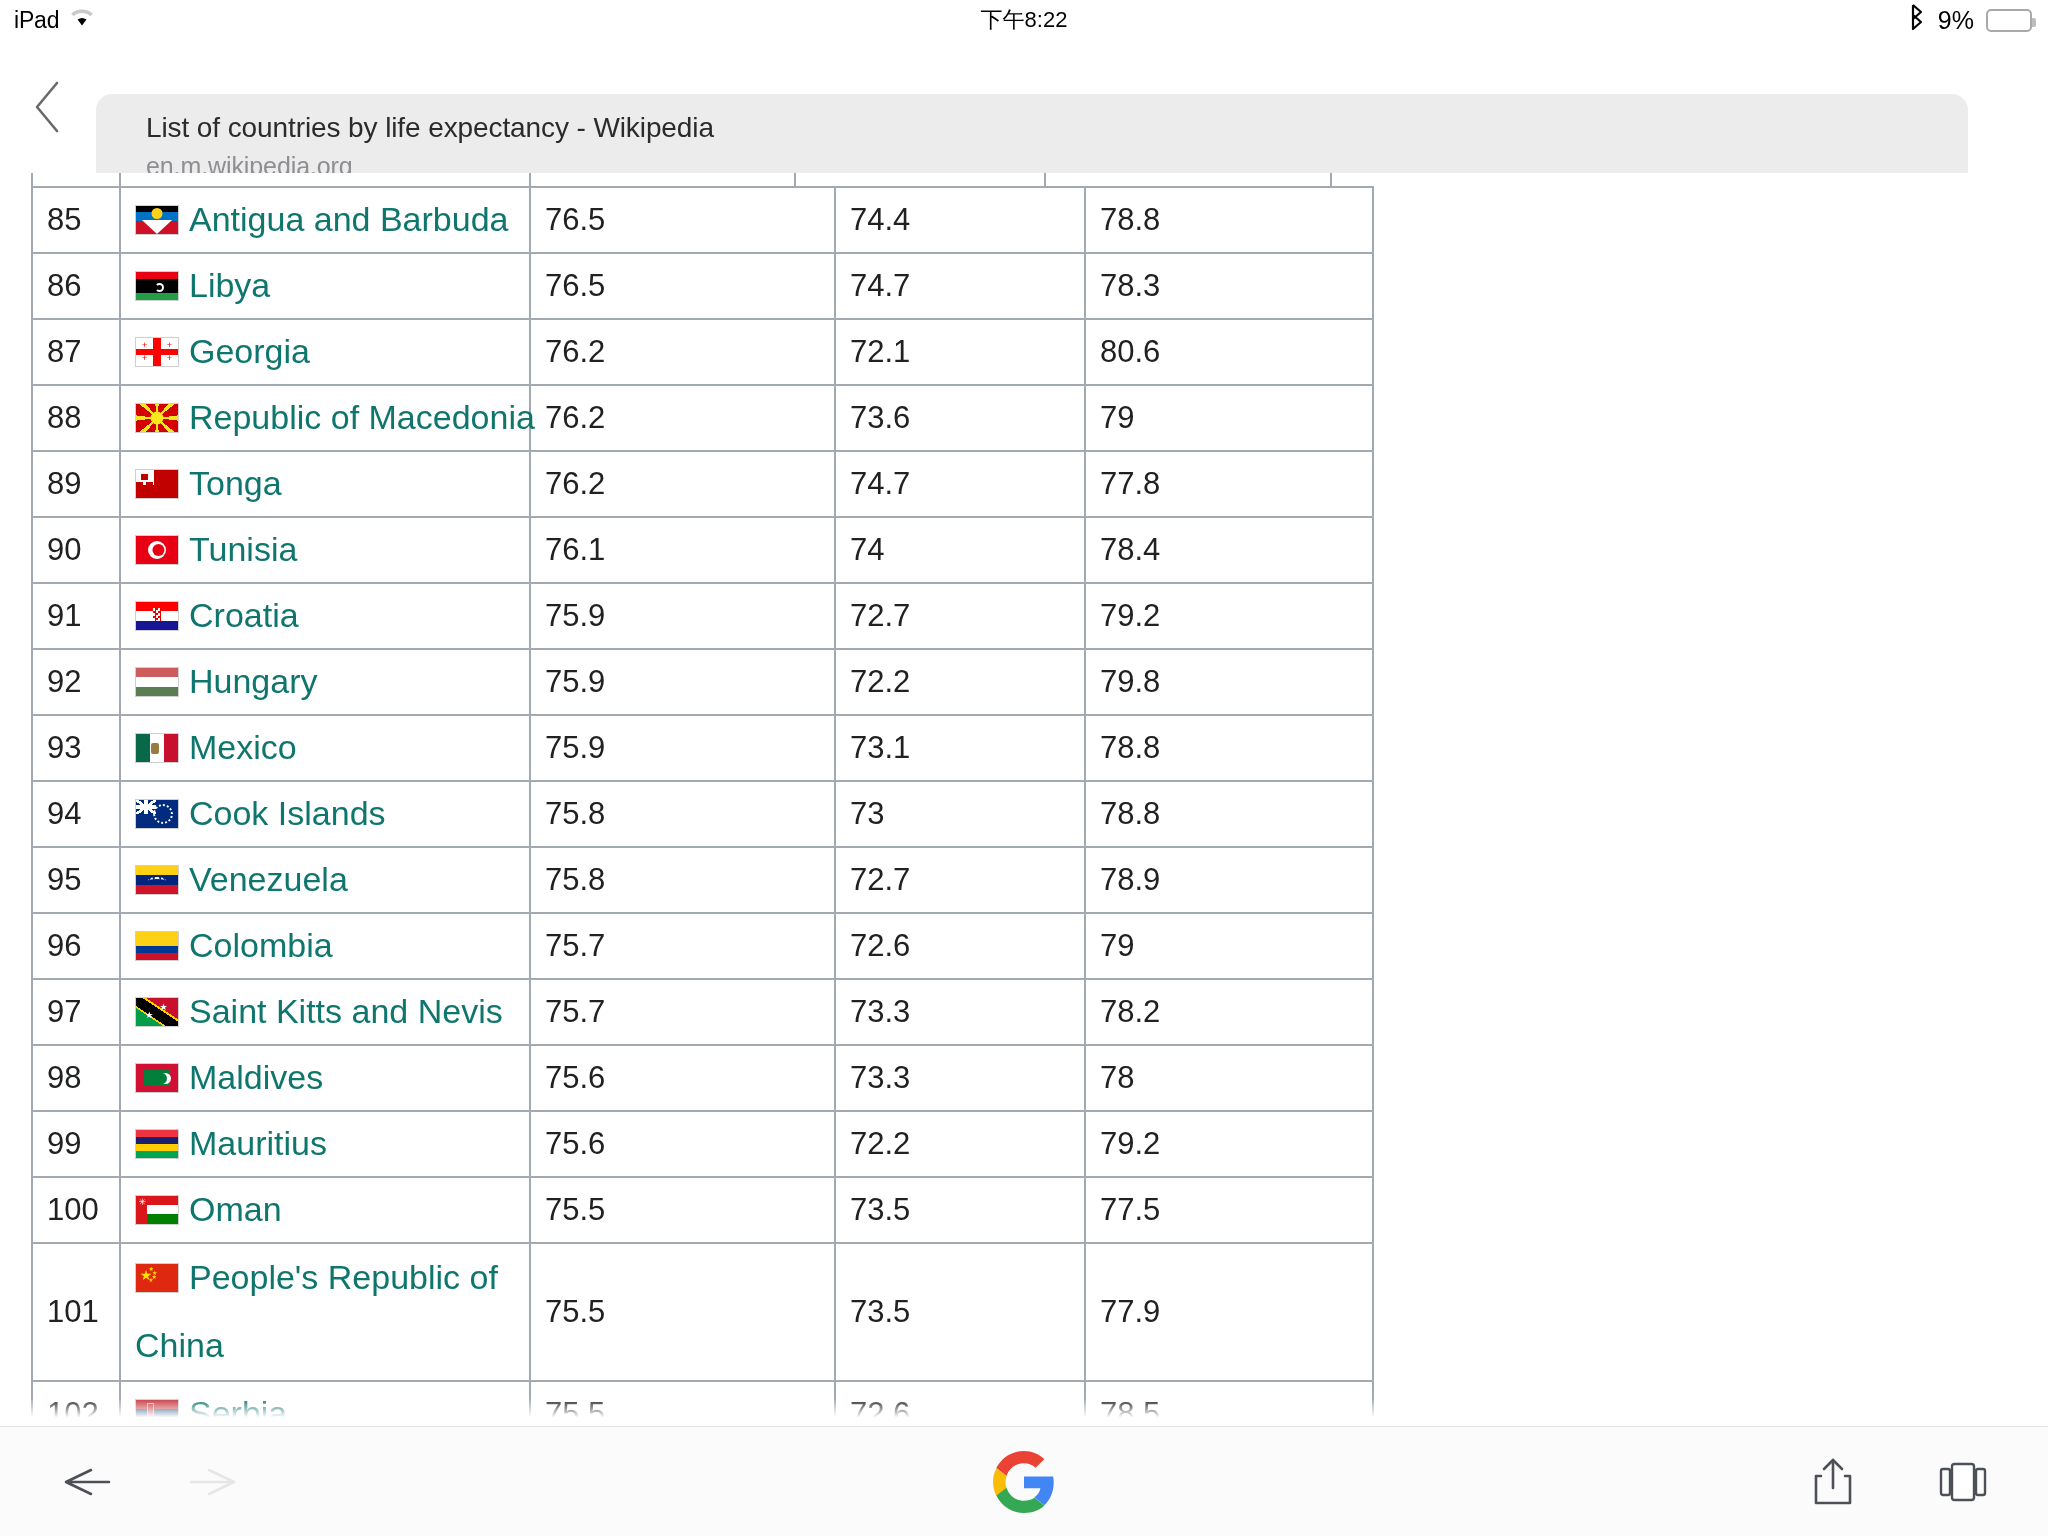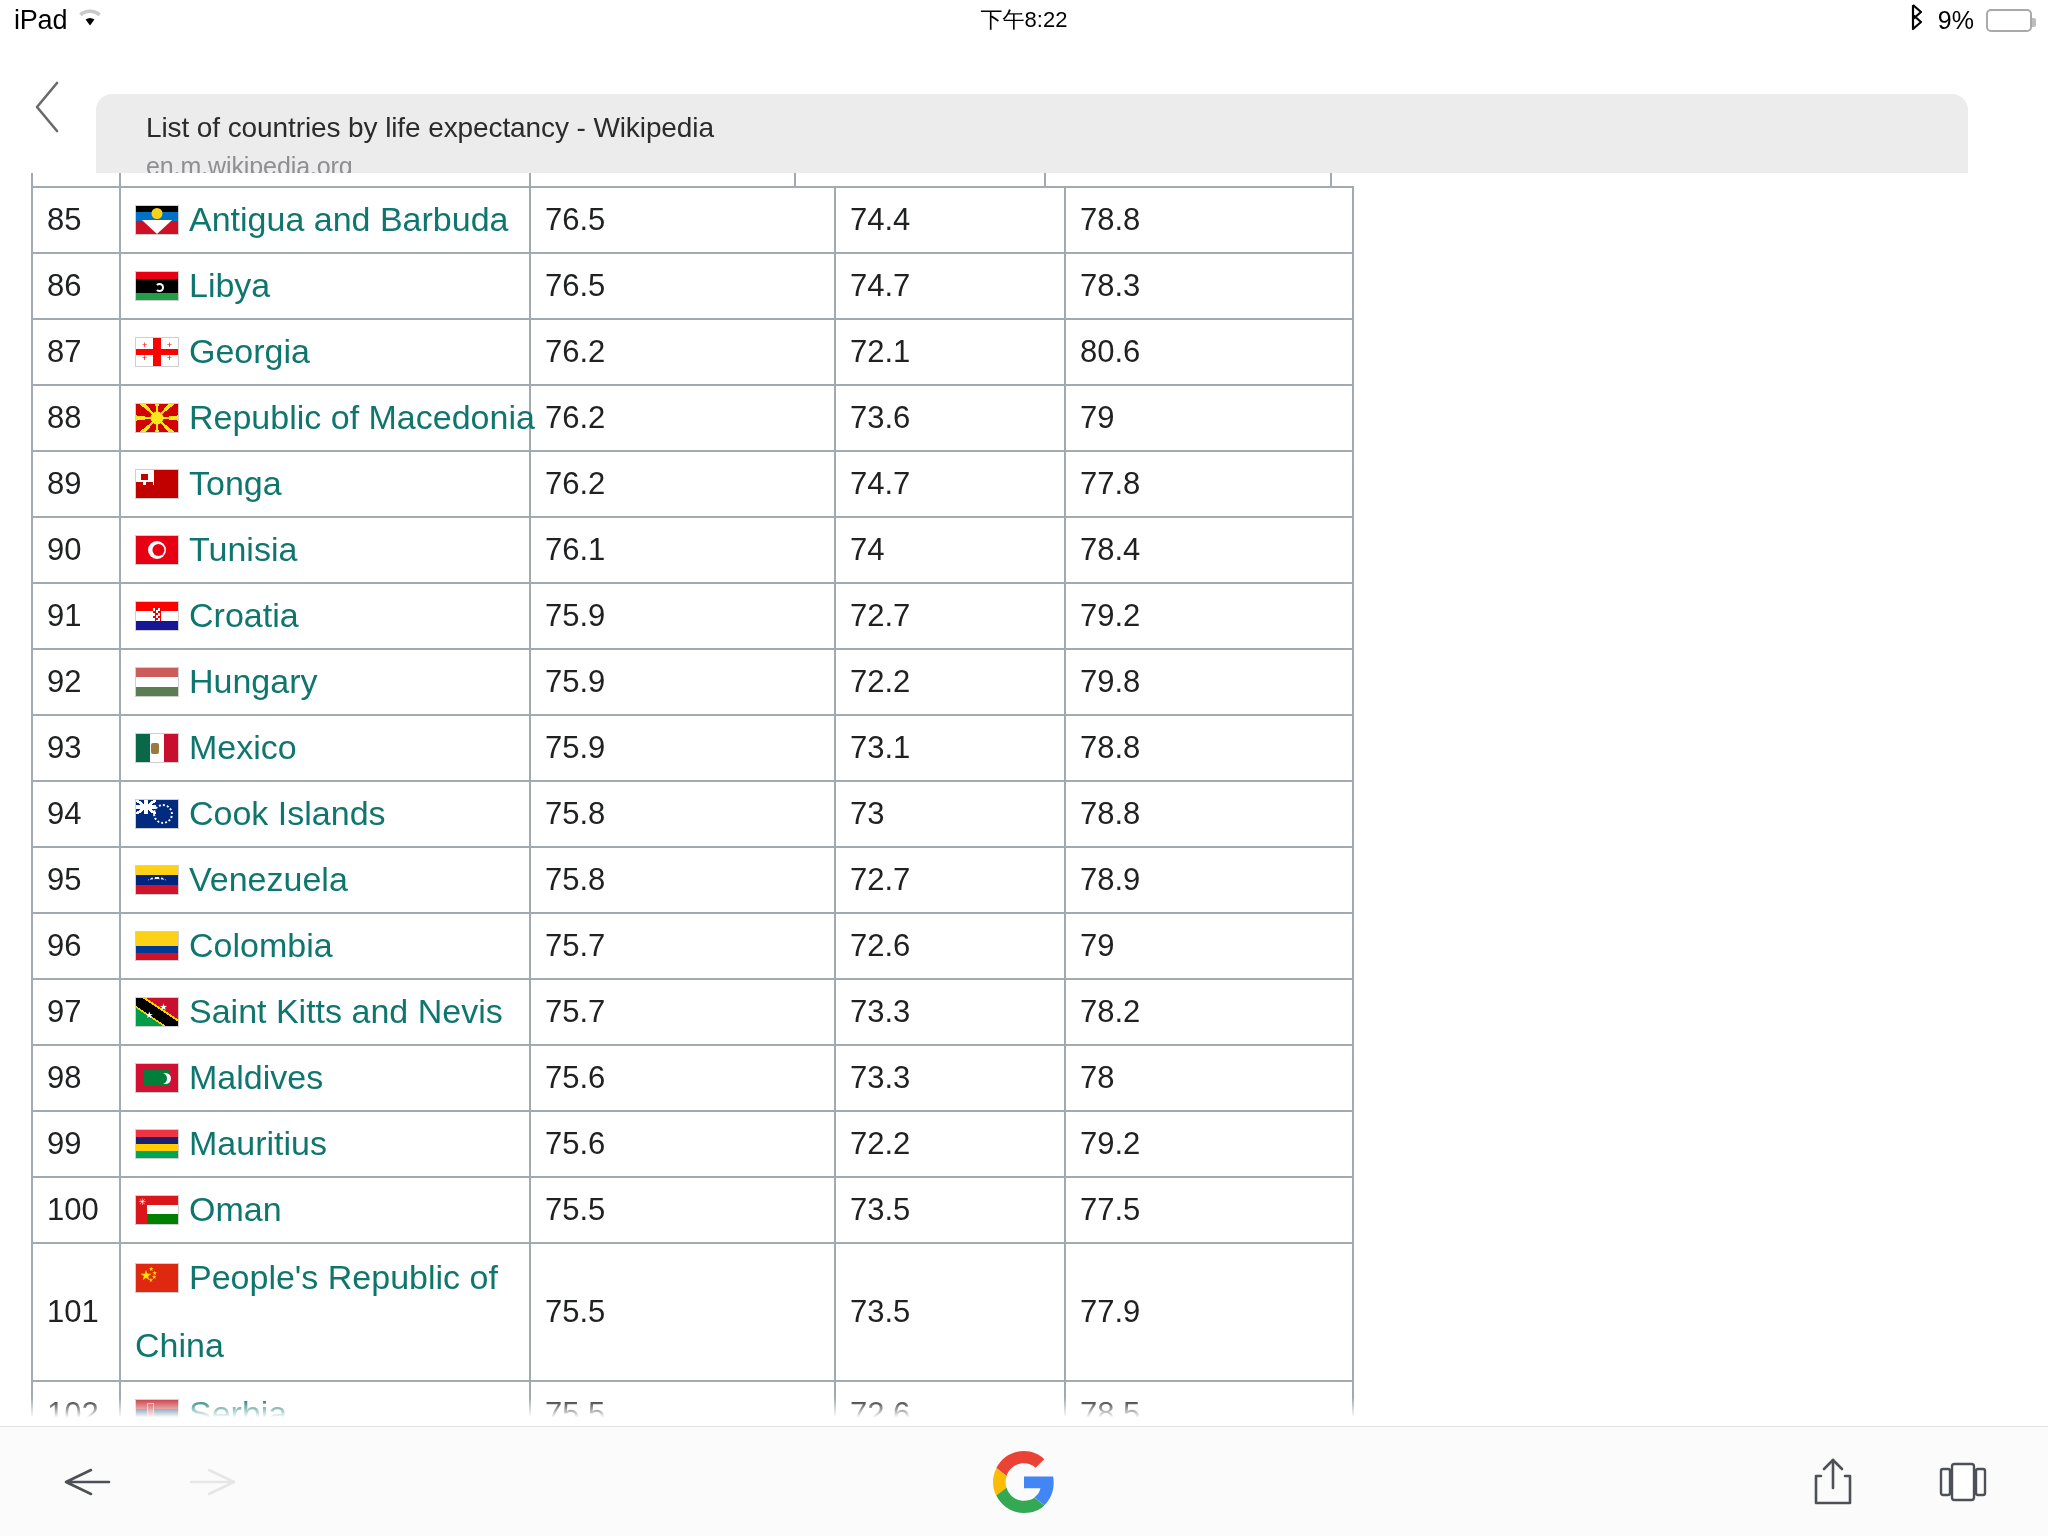--- a/index.html
+++ b/index.html
@@ -14,21 +14,21 @@
   #status-bar {
     position: absolute; top: 0; left: 0;
     width: 2048px; height: 40px;
     display: flex; align-items: center;
     font-size: 24px; color: #000;
   }
   #status-left {
     position: absolute; left: 14px; top: 0; height: 40px;
     display: flex; align-items: center; gap: 10px;
   }
-  #status-left .label { font-size: 27px; letter-spacing: -0.2px; }
+  #status-left .label { font-size: 23px; letter-spacing: -0.2px; }
   #status-center {
     position: absolute; left: 0; width: 2048px; top: 0; height: 40px;
     display: flex; align-items: center; justify-content: center;
     font-size: 22px; font-weight: 400;
   }
   #status-right {
     position: absolute; right: 16px; top: 0; height: 40px;
     display: flex; align-items: center; gap: 12px;
   }
   #status-right .pct { font-size: 25px; }
@@ -104,21 +104,21 @@
     font-size: 31px;
     color: #202122;
     padding: 0 14px;
     height: 66px;
     vertical-align: middle;
     white-space: nowrap;
   }
   td.c-rank    { width: 88px; }
   td.c-country { width: 410px; white-space: normal; }
   td.c-all     { width: 305px; }
-  td.c-male    { width: 230px; margin-top: 44px; }
+  td.c-male    { width: 250px; margin-top: 44px; }
   td.c-female  { width: 288px; }
 
   .country-cell { display: block; line-height: 54px; }
   .flag {
     display: inline-block;
     width: 44px; height: 30px;
     border: 1px solid #cfcfcf;
     vertical-align: -4px;
     margin-right: 10px;
     position: relative;

